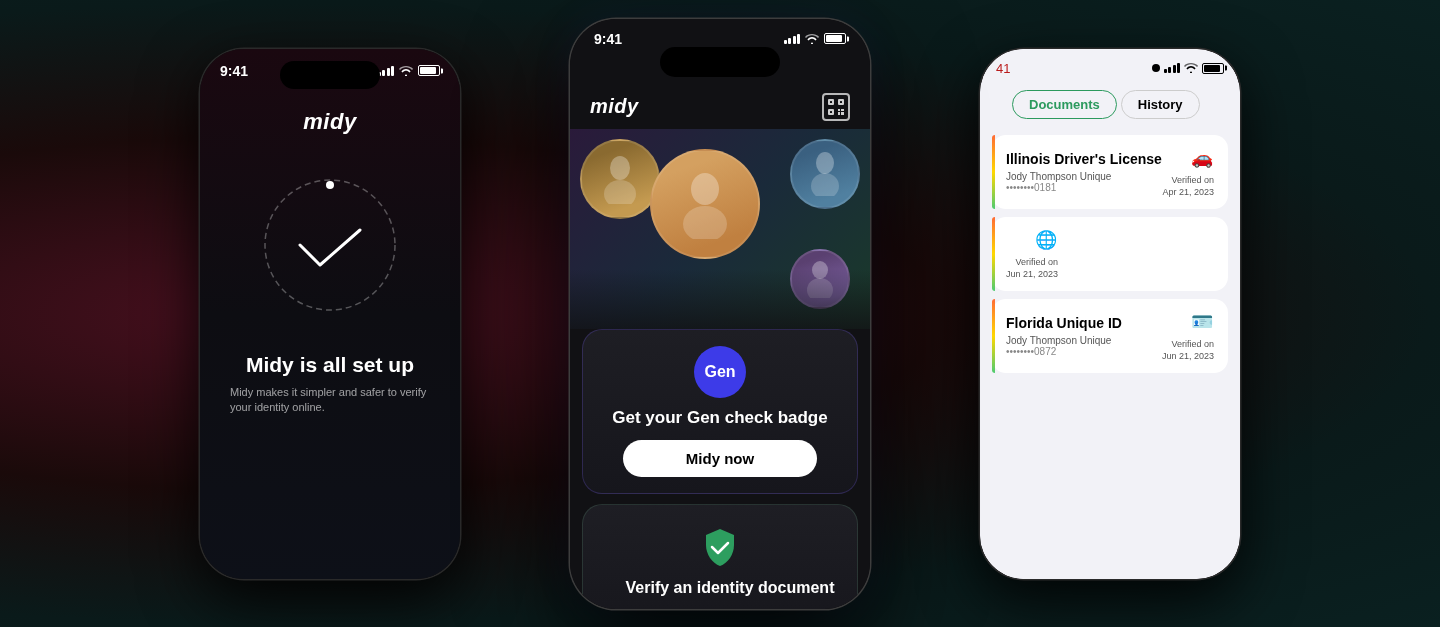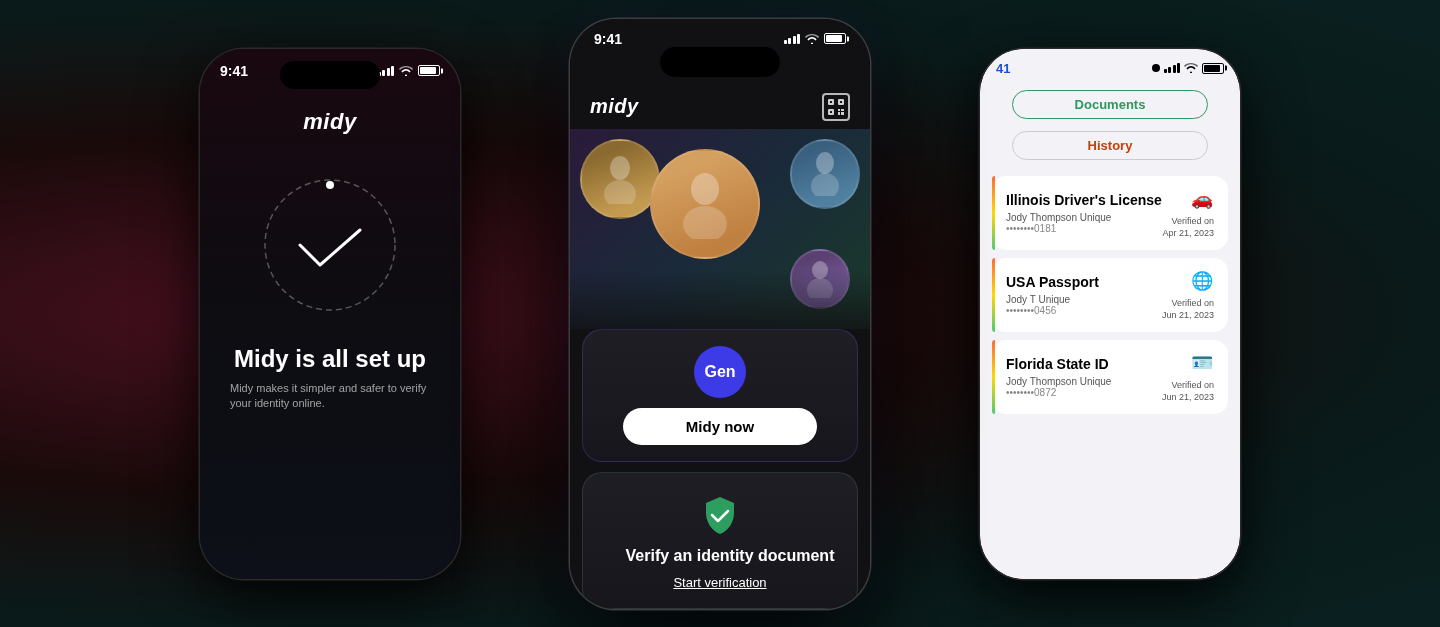--- a/index.html
+++ b/index.html
@@ -230,22 +230,22 @@
       align-items: center;
       justify-content: center;
     }
 
     .check-circle-svg {
       width: 100%;
       height: 100%;
     }
 
     .setup-title {
-      margin-top: 20px;
-      font-size: 24px;
+      margin-top: 28px;
+      font-size: 21px;
       font-weight: 700;
       color: white;
       text-align: center;
     }
 
     .setup-subtitle {
       margin-top: 8px;
       font-size: 11px;
       color: rgba(255,255,255,0.6);
       text-align: left;
@@ -446,45 +446,44 @@
     .my-data-title {
       text-align: center;
       font-size: 16px;
       font-weight: 700;
       color: #000;
       margin: 8px 0;
     }
 
     .tab-bar {
       display: flex;
-      gap: 12px;
+      gap: 4px;
       padding: 8px 16px;
       background: #f2f2f7;
-      flex-direction: column;
     }
 
     .tab-btn {
       padding: 6px 16px;
       border-radius: 20px;
       font-size: 13px;
       font-weight: 600;
       cursor: pointer;
       border: 1.5px solid #ccc;
     }
 
     .tab-btn-active {
       background: transparent;
       border-color: #2c9a5e;
       color: #2c9a5e;
     }
 
     .tab-btn-inactive {
       background: transparent;
       border-color: #ccc;
-      color: #c2410c;
+      color: #000000;
     }
 
     
     .doc-list {
       flex: 1;
       overflow: hidden;
       background: #f2f2f7;
       padding: 8px 12px;
     }
 
@@ -678,41 +677,42 @@
                 <ellipse cx="15" cy="30" rx="13" ry="12" fill="rgba(255,255,255,0.2)"></ellipse>
               </svg>
             </div>
           </div>
           <div class="collage-gradient"></div>
         </div>
       </div>
 
       <div class="gen-badge-card">
         <div class="gen-circle">Gen</div>
+        <div class="gen-badge-title">Get your Gen check badge</div>
         <button class="start-now-btn">Midy now</button>
       </div>
 
       <div class="verify-card">
         <svg class="shield-icon" viewBox="0 0 44 44" fill="none" xmlns="http://www.w3.org/2000/svg">
           <path d="M22 4L8 10v10c0 9.4 6 18.2 14 21 8-2.8 14-11.6 14-21V10L22 4z" fill="#2d9e5f"></path>
           <polyline points="14,22 20,28 30,18" stroke="white" stroke-width="2.5" stroke-linecap="round" stroke-linejoin="round" fill="none"></polyline>
         </svg>
         <div class="verify-title">Verify an identity document</div>
         <span class="start-verification-link">Start verification</span>
       </div>
     </div>
   </div>
 
   <div class="phone phone-right">
     <div class="phone-inner">
 
       <div class="right-phone-header">
         <div class="right-status">
 
-          <span style="font-size:13px;font-weight:700;color:#1d4ed8;">41</span>
+          <span style="font-size:13px;font-weight:400;color:#b91c1c;">41</span>
           <div class="right-status-icons">
             <div style="width:8px;height:8px;background:#000;border-radius:50%;"></div>
             <div class="signal-bars signal-bars-dark">
               <span></span>
                 <span></span>
                 <span></span>
                 <span></span>
             </div>
             <svg width="14" height="10" viewBox="0 0 14 10" fill="black">
               <path d="M7 8.5a1 1 0 1 0 0 2 1 1 0 0 0 0-2z"></path>
@@ -741,35 +741,30 @@
             <div class="doc-num">••••••••0181</div>
           </div>
           <div class="doc-right">
             <span class="doc-icon">🚗</span>
             <div class="doc-verified">Verified on</div>
             <div class="doc-verified-date">Apr 21, 2023</div>
           </div>
         </div>
 
         <div class="doc-item doc-item-2">
-          <div class="doc-info">
-            <div class="doc-name">USA Passport</div>
-            <div class="doc-holder">Jody T Unique</div>
-            <div class="doc-num">••••••••0456</div>
-          </div>
           <div class="doc-right">
             <span class="doc-icon">🌐</span>
             <div class="doc-verified">Verified on</div>
             <div class="doc-verified-date">Jun 21, 2023</div>
           </div>
         </div>
 
         <div class="doc-item doc-item-3">
           <div class="doc-info">
-            <div class="doc-name">Florida State ID</div>
+            <div class="doc-name">Florida Unique ID</div>
             <div class="doc-holder">Jody Thompson Unique</div>
             <div class="doc-num">••••••••0872</div>
           </div>
           <div class="doc-right">
             <span class="doc-icon">🪪</span>
             <div class="doc-verified">Verified on</div>
             <div class="doc-verified-date">Jun 21, 2023</div>
           </div>
         </div>
       </div>

